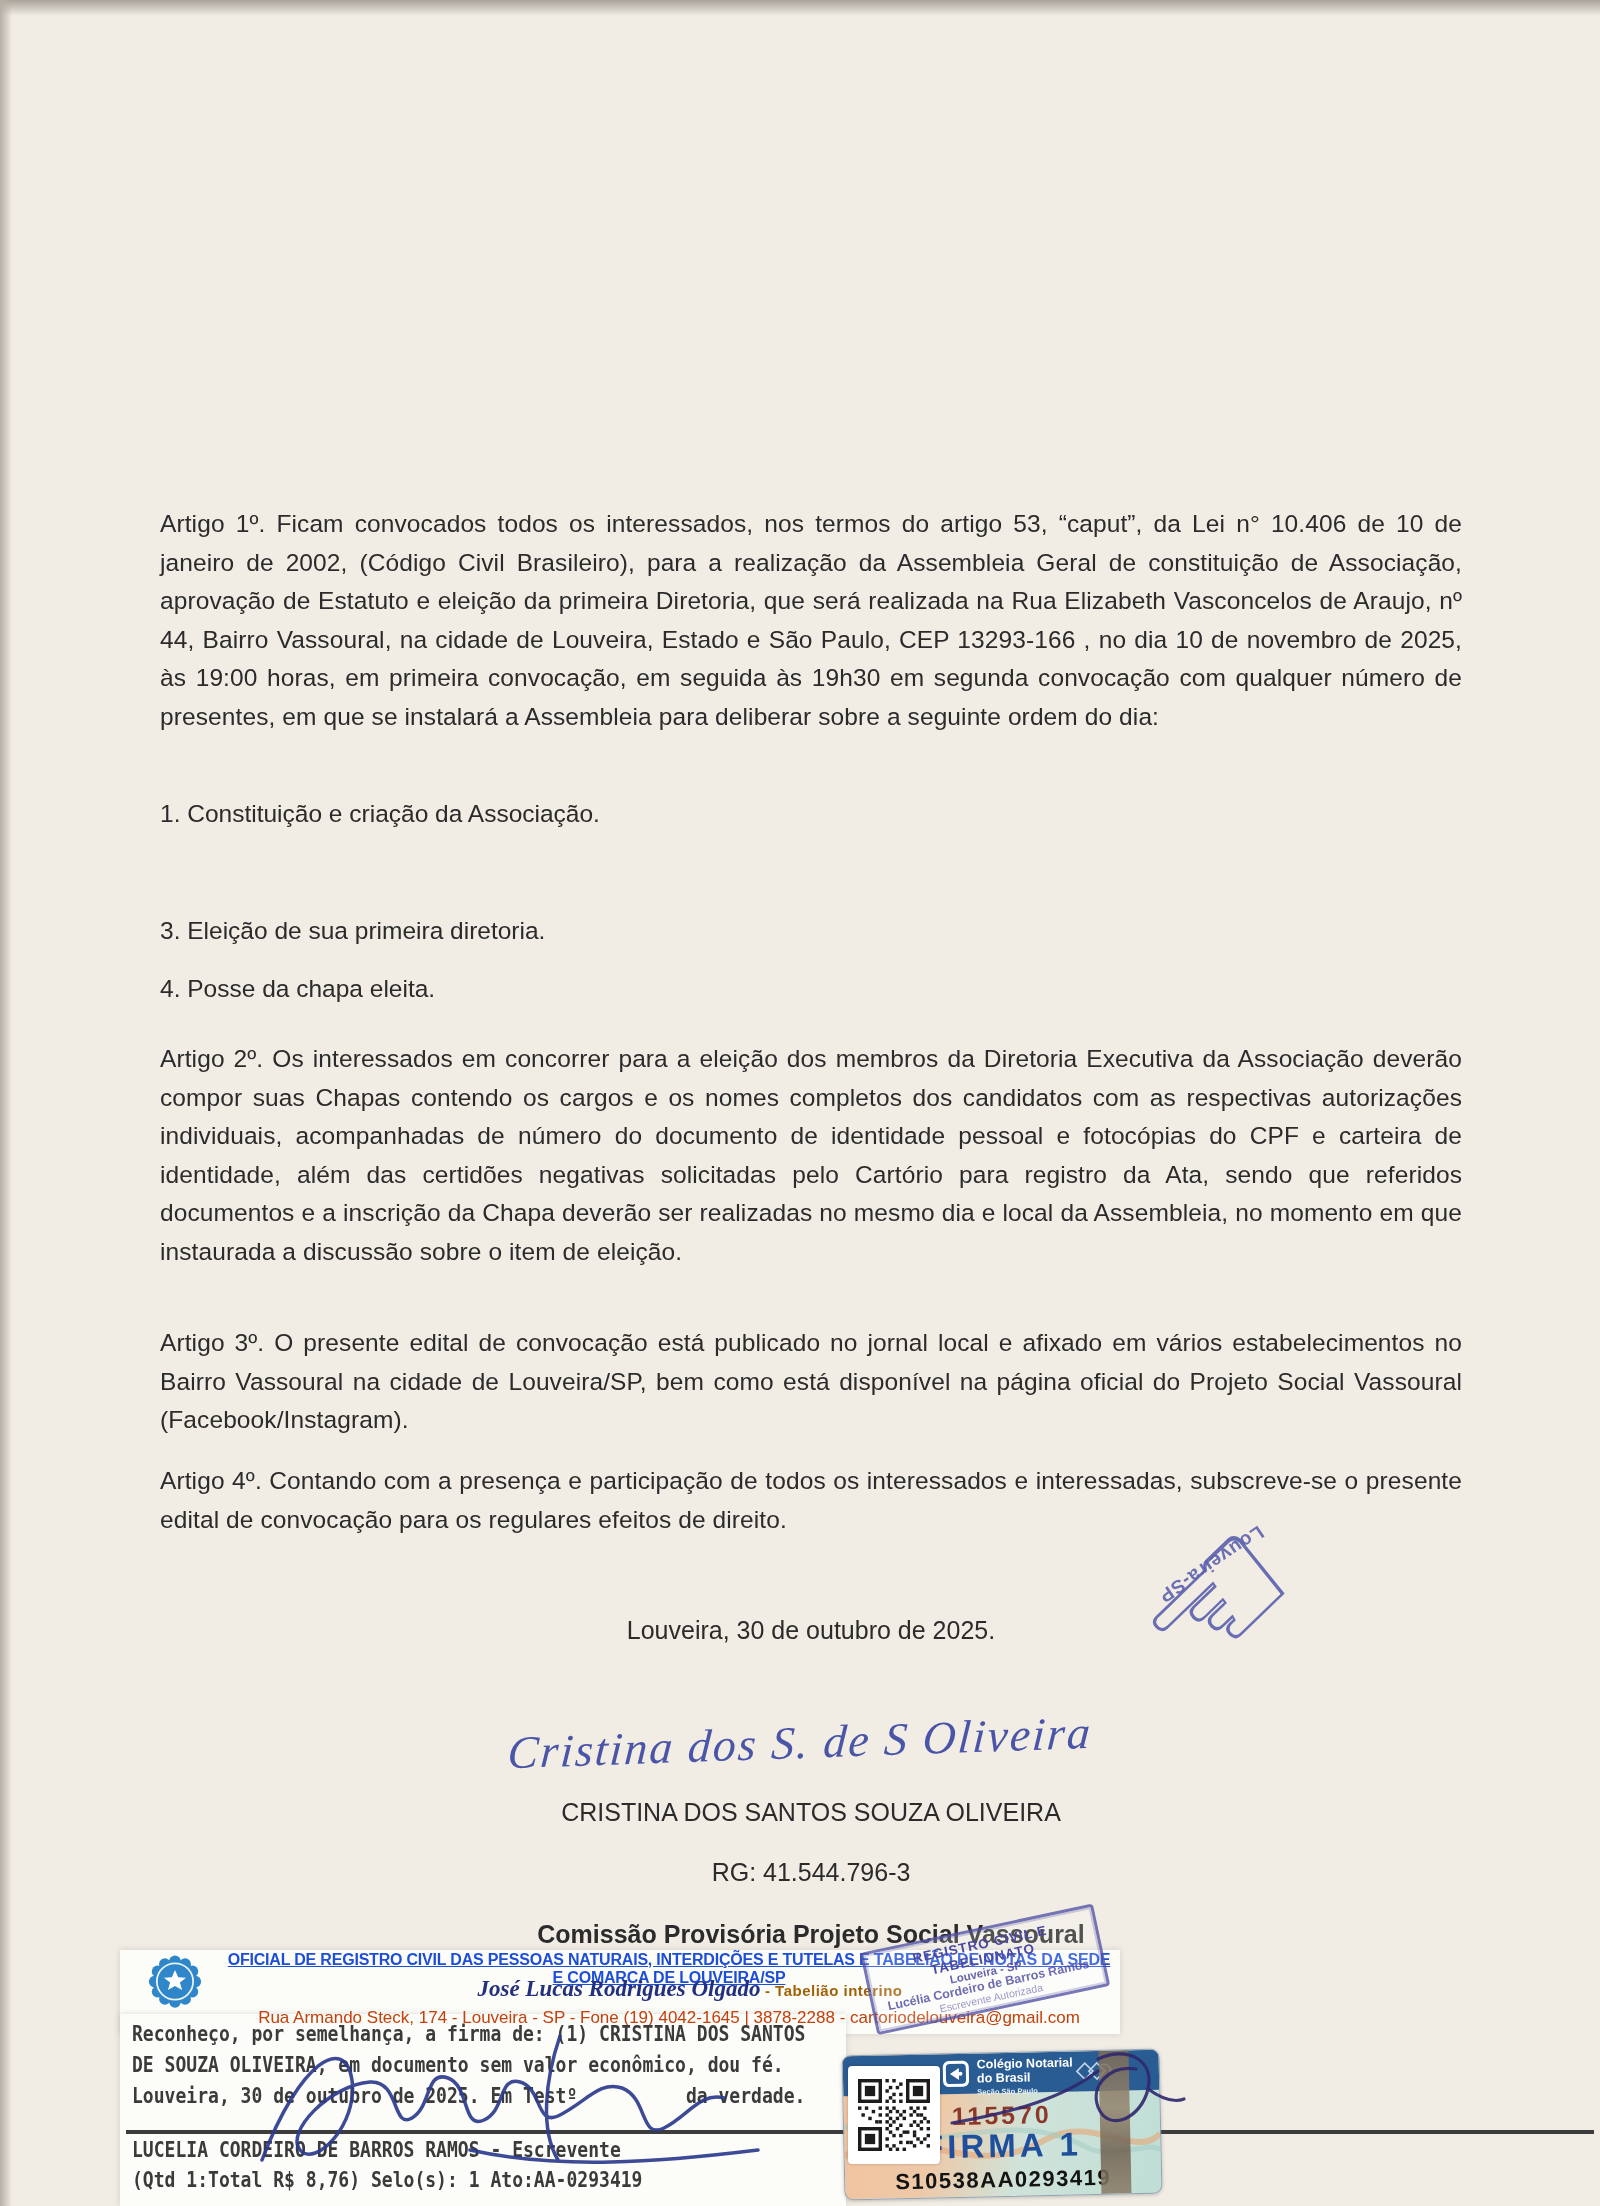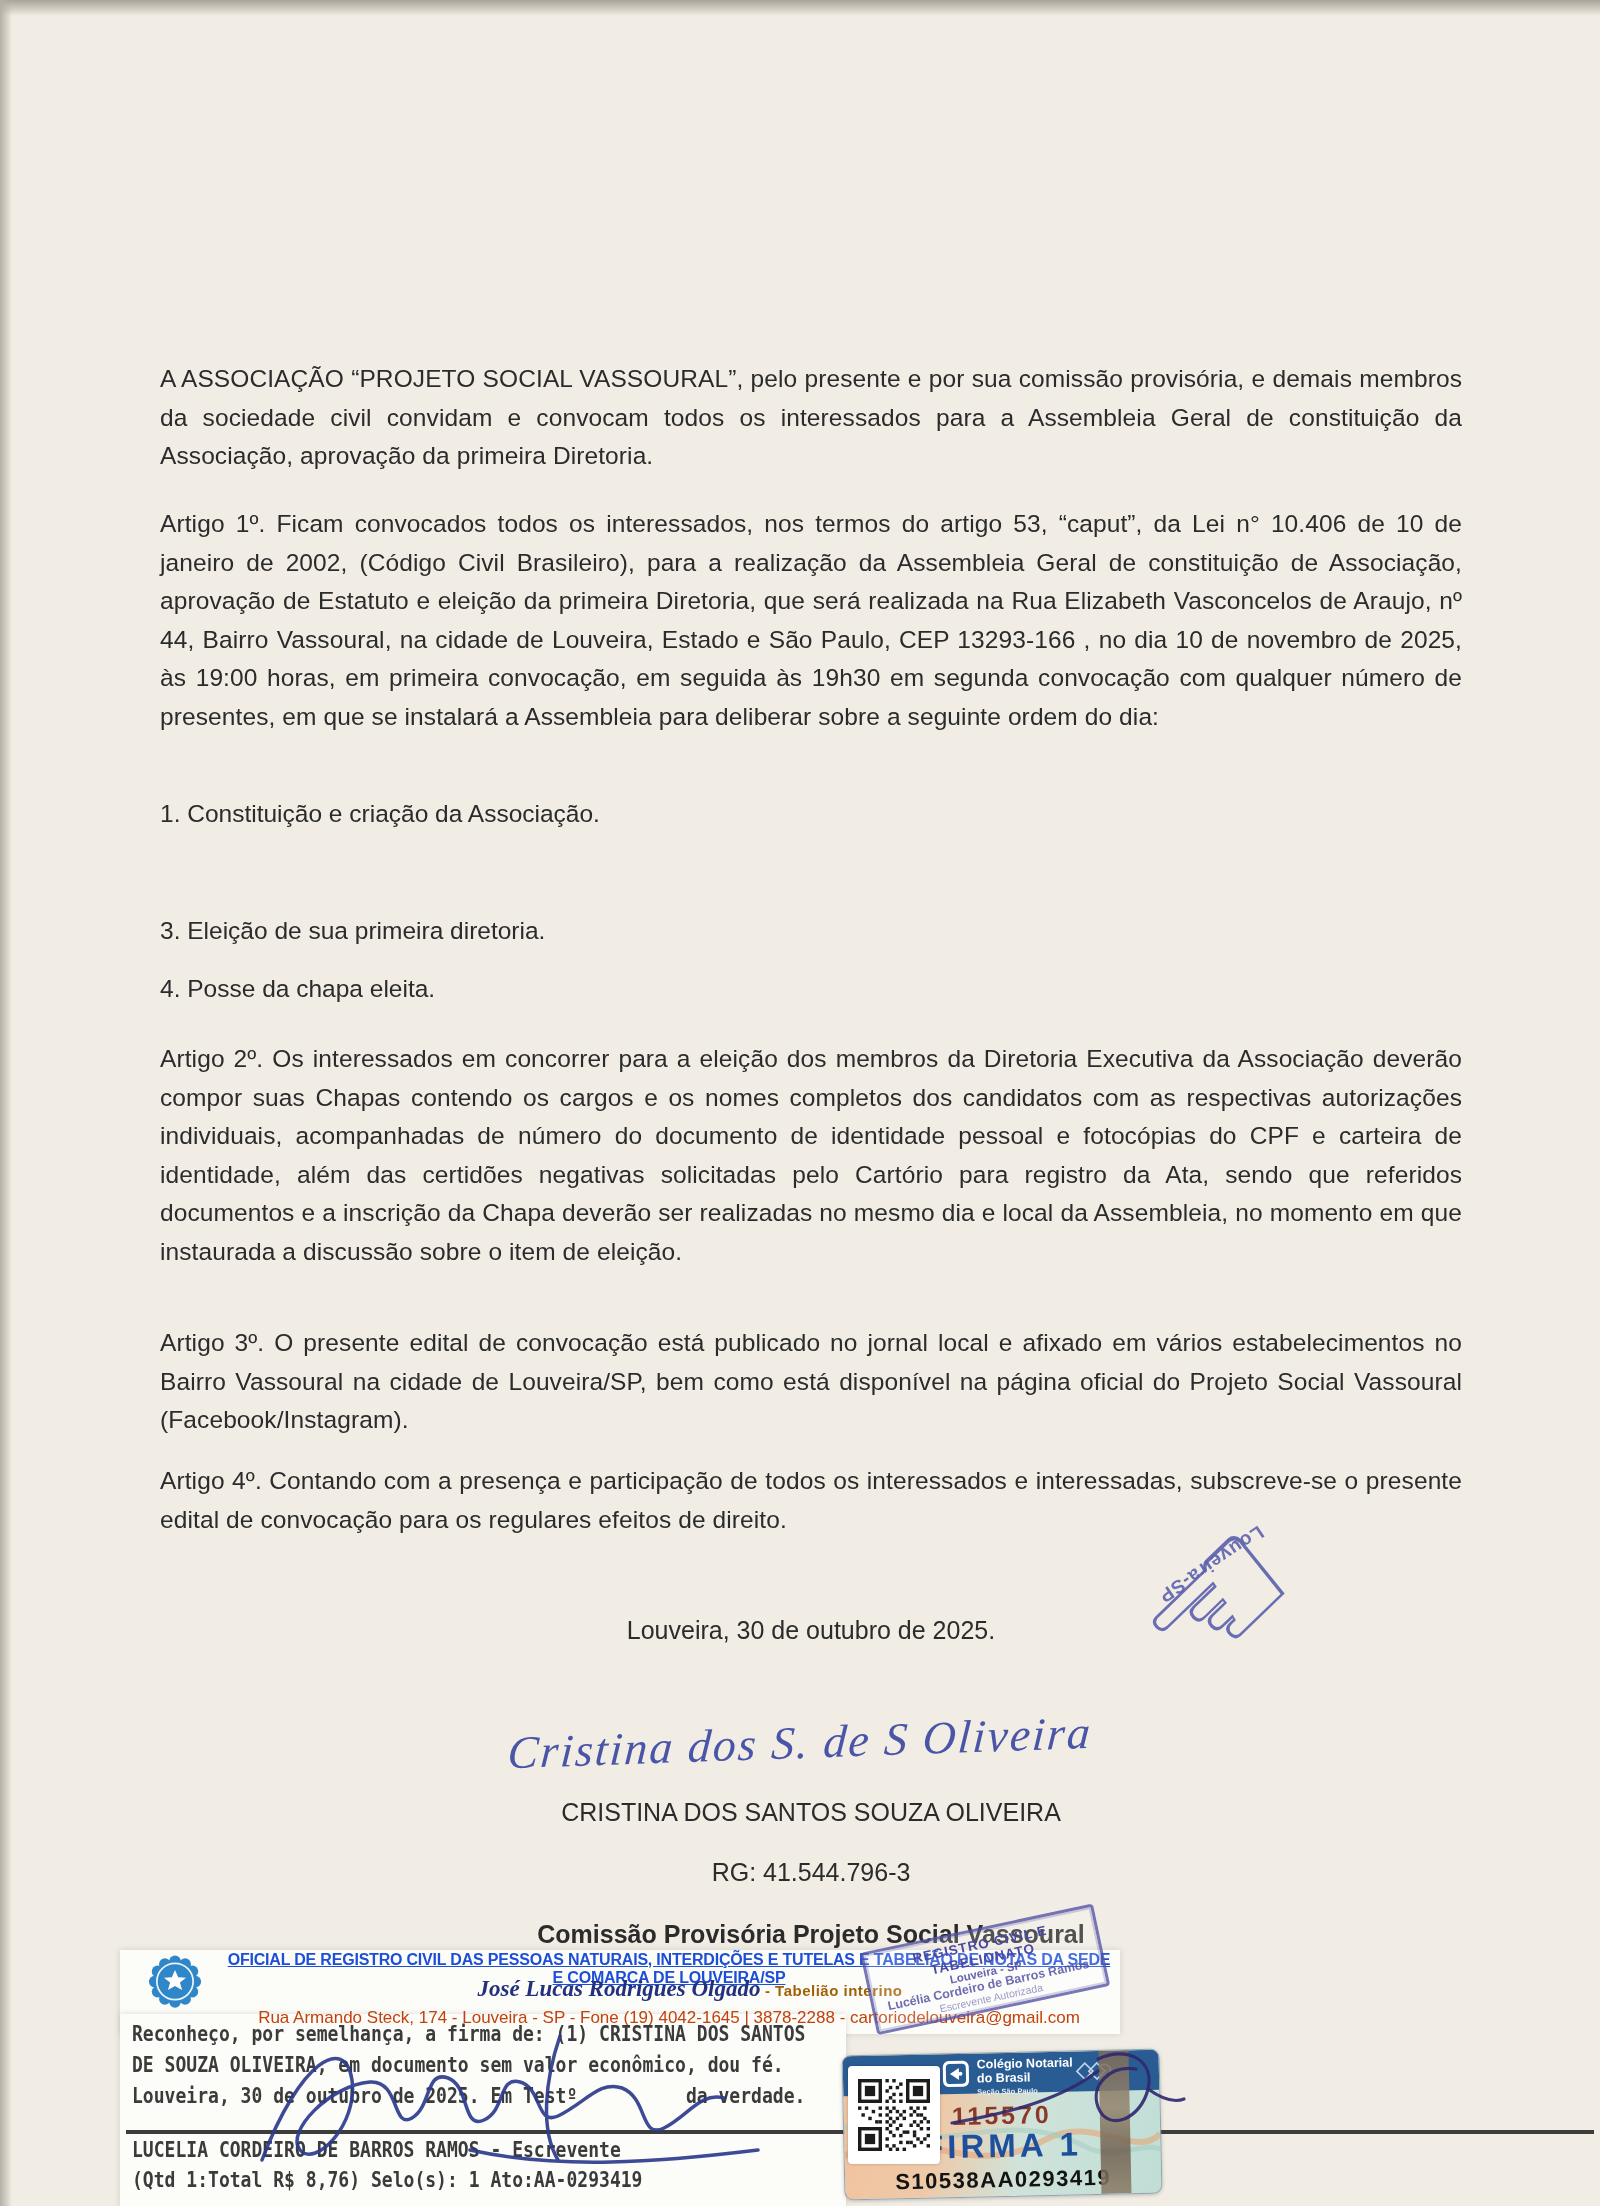--- a/index.html
+++ b/index.html
@@ -55,21 +55,20 @@
   svg{display:block;}
 </style>
 </head>
 <body>
 
 <div id="page">
   <div class="edge-top"></div>
   <div class="edge-left"></div>
 
 
-  <p class="abs col body-text" style="top:360px;margin:0;">A ASSOCIAÇÃO “PROJETO SOCIAL VASSOURAL”, pelo presente e por sua comissão provisória, e demais membros da sociedade civil convidam e convocam todos os interessados para a Assembleia Geral de constituição da Associação, aprovação da primeira Diretoria.</p>
 
   <p class="abs col body-text" style="top:505px;margin:0;">Artigo 1º. Ficam convocados todos os interessados, nos termos do artigo 53, “caput”, da Lei n° 10.406 de 10 de janeiro de 2002, (Código Civil Brasileiro), para a realização da Assembleia Geral de constituição de Associação, aprovação de Estatuto e eleição da primeira Diretoria, que será realizada na Rua Elizabeth Vasconcelos de Araujo, nº 44, Bairro Vassoural, na cidade de Louveira, Estado e São Paulo, CEP 13293-166 , no dia 10 de novembro de 2025, às 19:00 horas, em primeira convocação, em seguida às 19h30 em segunda convocação com qualquer número de presentes, em que se instalará a Assembleia para deliberar sobre a seguinte ordem do dia:</p>
 
   <div class="abs col agenda" style="top:800px;">1. Constituição e criação da Associação.</div>
   <div class="abs col agenda" style="top:917px;">3. Eleição de sua primeira diretoria.</div>
   <div class="abs col agenda" style="top:975px;">4. Posse da chapa eleita.</div>
 
   <p class="abs col body-text" style="top:1040px;margin:0;">Artigo 2º. Os interessados em concorrer para a eleição dos membros da Diretoria Executiva da Associação deverão compor suas Chapas contendo os cargos e os nomes completos dos candidatos com as respectivas autorizações individuais, acompanhadas de número do documento de identidade pessoal e fotocópias do CPF e carteira de identidade, além das certidões negativas solicitadas pelo Cartório para registro da Ata, sendo que referidos documentos e a inscrição da Chapa deverão ser realizadas no mesmo dia e local da Assembleia, no momento em que instaurada a discussão sobre o item de eleição.</p>
 
   <p class="abs col body-text" style="top:1324px;margin:0;">Artigo 3º. O presente edital de convocação está publicado no jornal local e afixado em vários estabelecimentos no Bairro Vassoural na cidade de Louveira/SP, bem como está disponível na página oficial do Projeto Social Vassoural (Facebook/Instagram).</p>

